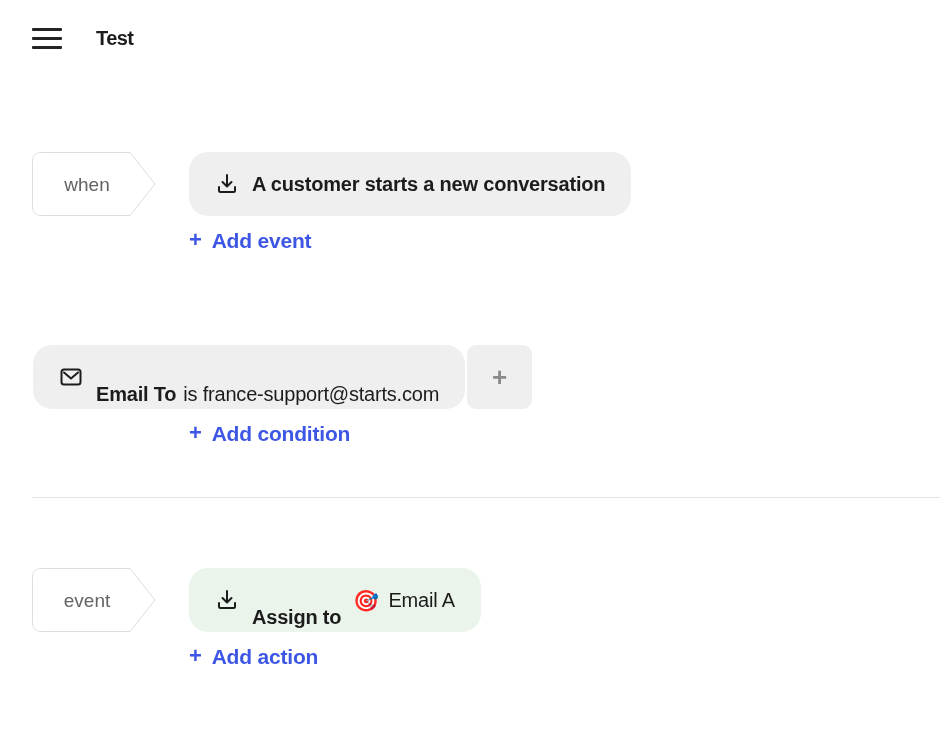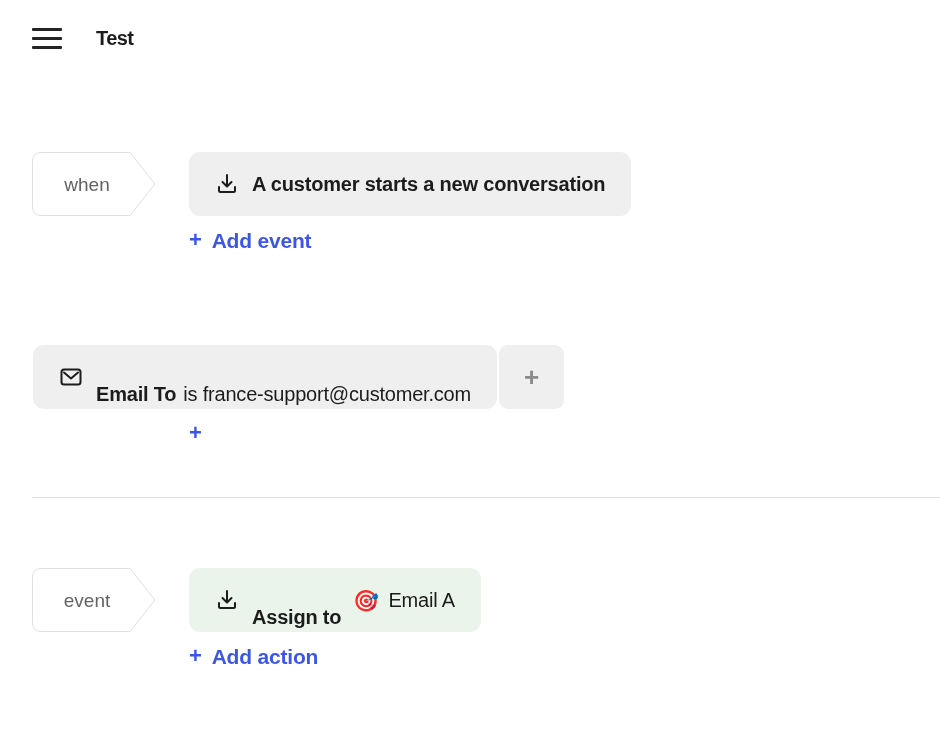--- a/index.html
+++ b/index.html
@@ -104,21 +104,21 @@
     align-items: stretch;
     gap: 2px;
   }
 
   .chip {
     height: 64px;
     display: flex;
     align-items: center;
     gap: 12px;
     padding: 0 26px 0 25px;
-    border-radius: 11px;
+    border-radius: 19px;
     background: #efefef;
     font-size: 20px;
     color: #1c1c1c;
     cursor: pointer;
     white-space: nowrap;
   }
   .chip.green { background: #eaf4ea; align-items: center; }
 
   .chip .chip-icon {
     flex: 0 0 auto;
@@ -242,30 +242,31 @@
       <div class="chip-group">
         <div class="chip">
           <span class="chip-icon">
             <svg width="24" height="24" viewBox="0 0 24 24" fill="none" stroke="currentColor" stroke-width="2" stroke-linecap="round" stroke-linejoin="round">
               <rect x="2.5" y="4.5" width="19" height="15" rx="2.5"></rect>
               <path d="M5 7.5 L12 13.5 L19 7.5"></path>
             </svg>
           </span>
           <span style="display:flex;gap:7px;align-items:baseline;">
             <span class="chip-label">Email To</span>
-            <span class="chip-value">is france-support@customer.com</span>
+            <span class="chip-value">is france-support@starts.com</span>
           </span>
         </div>
         <div class="chip-plus">+</div>
       </div>
 
     </div>
 
     <div class="add-link">
       <span class="plus">+</span>
+      <span>Add condition</span>
     </div>
   </div>
 
   <div class="divider"></div>
 
   <div class="spacer-then"></div>
 
   <div class="block">
     <div class="row">
 

